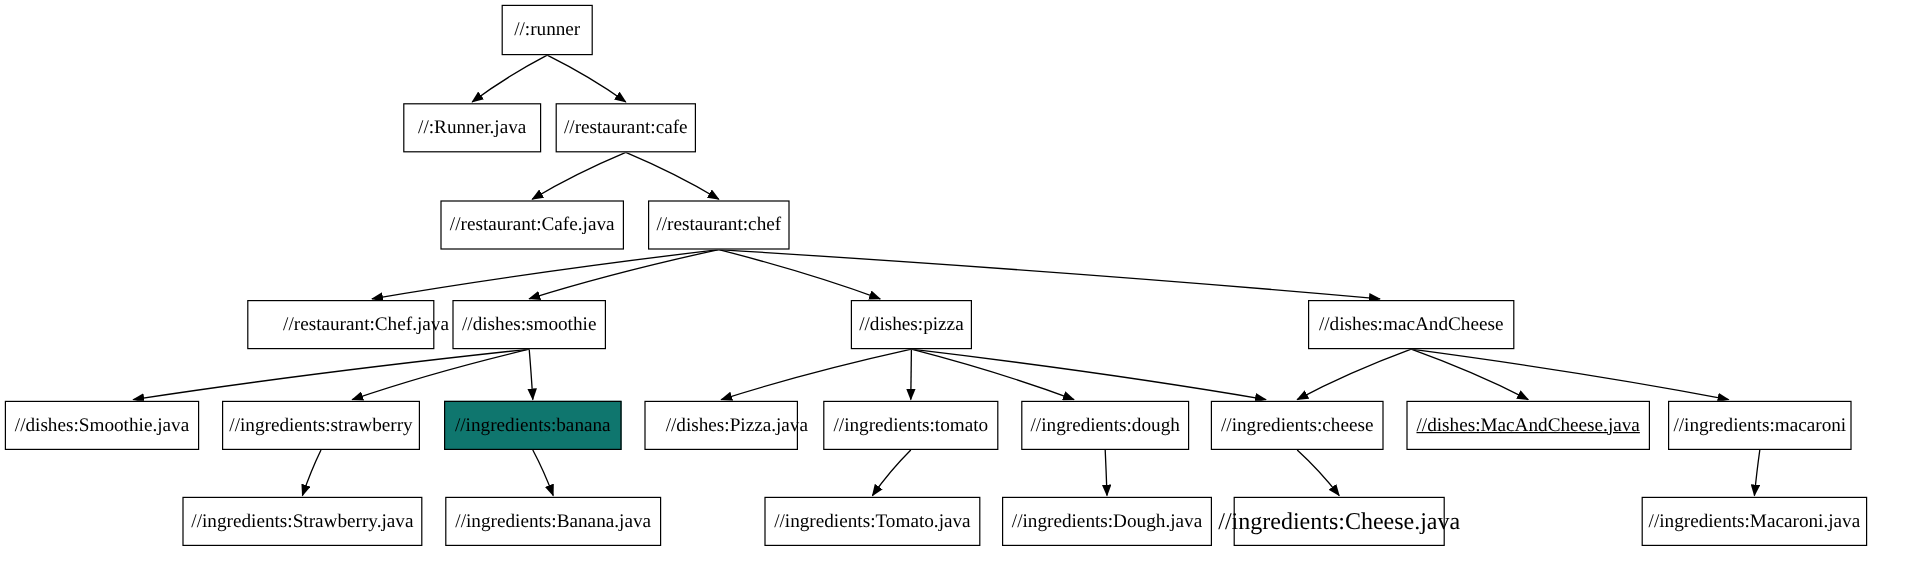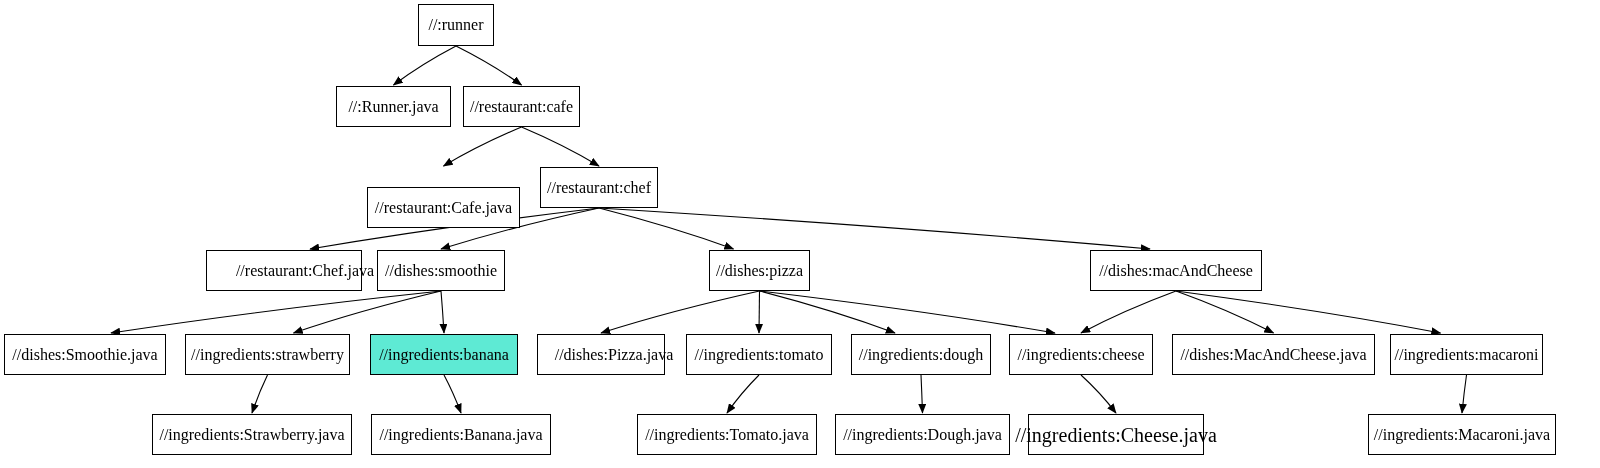--- a/index.html
+++ b/index.html
@@ -91,21 +91,21 @@
   <div id="node-layer">
       <div class="graph-node" style="left: 418px; top: 4px; width: 76px; height: 42px; border-color: rgb(0, 0, 0); background: rgb(255, 255, 255); font-size: 16px;">
         <span class="node-label">//:runner</span>
       </div>
       <div class="graph-node" style="left: 336px; top: 86px; width: 115px; height: 41px; border-color: rgb(0, 0, 0); background: rgb(255, 255, 255); font-size: 16px;">
         <span class="node-label">//:Runner.java</span>
       </div>
       <div class="graph-node" style="left: 463px; top: 86px; width: 117px; height: 41px; border-color: rgb(0, 0, 0); background: rgb(255, 255, 255); font-size: 16px;">
         <span class="node-label">//restaurant:cafe</span>
       </div>
-      <div class="graph-node" style="left: 367px; top: 167px; width: 153px; height: 41px; border-color: rgb(0, 0, 0); background: rgb(255, 255, 255); font-size: 16px; margin-top: 20px;">
+      <div class="graph-node" style="left: 367px; top: 167px; width: 153px; height: 41px; border-color: rgb(0, 0, 0); background: rgb(255, 255, 255); font-size: 16px;">
         <span class="node-label">//restaurant:Cafe.java</span>
       </div>
       <div class="graph-node" style="left: 540px; top: 167px; width: 118px; height: 41px; border-color: rgb(0, 0, 0); background: rgb(255, 255, 255); font-size: 16px;">
         <span class="node-label">//restaurant:chef</span>
       </div>
       <div class="graph-node" style="left: 206px; top: 250px; width: 156px; height: 41px; border-color: rgb(0, 0, 0); background: rgb(255, 255, 255); font-size: 16px; padding-left: 42px;">
         <span class="node-label">//restaurant:Chef.java</span>
       </div>
       <div class="graph-node" style="left: 377px; top: 250px; width: 128px; height: 41px; border-color: rgb(0, 0, 0); background: rgb(255, 255, 255); font-size: 16px;">
         <span class="node-label">//dishes:smoothie</span>
@@ -115,36 +115,36 @@
       </div>
       <div class="graph-node" style="left: 1090px; top: 250px; width: 172px; height: 41px; border-color: rgb(0, 0, 0); background: rgb(255, 255, 255); font-size: 16px;">
         <span class="node-label">//dishes:macAndCheese</span>
       </div>
       <div class="graph-node" style="left: 4px; top: 334px; width: 162px; height: 41px; border-color: rgb(0, 0, 0); background: rgb(255, 255, 255); font-size: 16px;">
         <span class="node-label">//dishes:Smoothie.java</span>
       </div>
       <div class="graph-node" style="left: 185px; top: 334px; width: 165px; height: 41px; border-color: rgb(0, 0, 0); background: rgb(255, 255, 255); font-size: 16px;">
         <span class="node-label">//ingredients:strawberry</span>
       </div>
-      <div class="graph-node" style="left: 370px; top: 334px; width: 148px; height: 41px; border-color: rgb(0, 0, 0); background: #5eead4; font-size: 16px;">
+      <div class="graph-node" style="left: 370px; top: 334px; width: 148px; height: 41px; border-color: rgb(0, 0, 0); background: #0f766e; font-size: 16px;">
         <span class="node-label">//ingredients:banana</span>
       </div>
       <div class="graph-node" style="left: 537px; top: 334px; width: 128px; height: 41px; border-color: rgb(0, 0, 0); background: rgb(255, 255, 255); font-size: 16px; padding-left: 26px;">
         <span class="node-label">//dishes:Pizza.java</span>
       </div>
       <div class="graph-node" style="left: 686px; top: 334px; width: 146px; height: 41px; border-color: rgb(0, 0, 0); background: rgb(255, 255, 255); font-size: 16px;">
         <span class="node-label">//ingredients:tomato</span>
       </div>
       <div class="graph-node" style="left: 851px; top: 334px; width: 140px; height: 41px; border-color: rgb(0, 0, 0); background: rgb(255, 255, 255); font-size: 16px;">
         <span class="node-label">//ingredients:dough</span>
       </div>
       <div class="graph-node" style="left: 1009px; top: 334px; width: 144px; height: 41px; border-color: rgb(0, 0, 0); background: rgb(255, 255, 255); font-size: 16px;">
         <span class="node-label">//ingredients:cheese</span>
       </div>
-      <div class="graph-node" style="left: 1172px; top: 334px; width: 203px; height: 41px; border-color: rgb(0, 0, 0); background: rgb(255, 255, 255); font-size: 16px;">
+      <div class="graph-node" style="left: 1172px; top: 334px; width: 203px; height: 41px; border-color: rgb(0, 0, 0); background: rgb(255, 255, 255); font-size: 16px; text-decoration: underline;">
         <span class="node-label">//dishes:MacAndCheese.java</span>
       </div>
       <div class="graph-node" style="left: 1390px; top: 334px; width: 153px; height: 41px; border-color: rgb(0, 0, 0); background: rgb(255, 255, 255); font-size: 16px;">
         <span class="node-label">//ingredients:macaroni</span>
       </div>
       <div class="graph-node" style="left: 152px; top: 414px; width: 200px; height: 41px; border-color: rgb(0, 0, 0); background: rgb(255, 255, 255); font-size: 16px;">
         <span class="node-label">//ingredients:Strawberry.java</span>
       </div>
       <div class="graph-node" style="left: 371px; top: 414px; width: 180px; height: 41px; border-color: rgb(0, 0, 0); background: rgb(255, 255, 255); font-size: 16px;">
         <span class="node-label">//ingredients:Banana.java</span>

